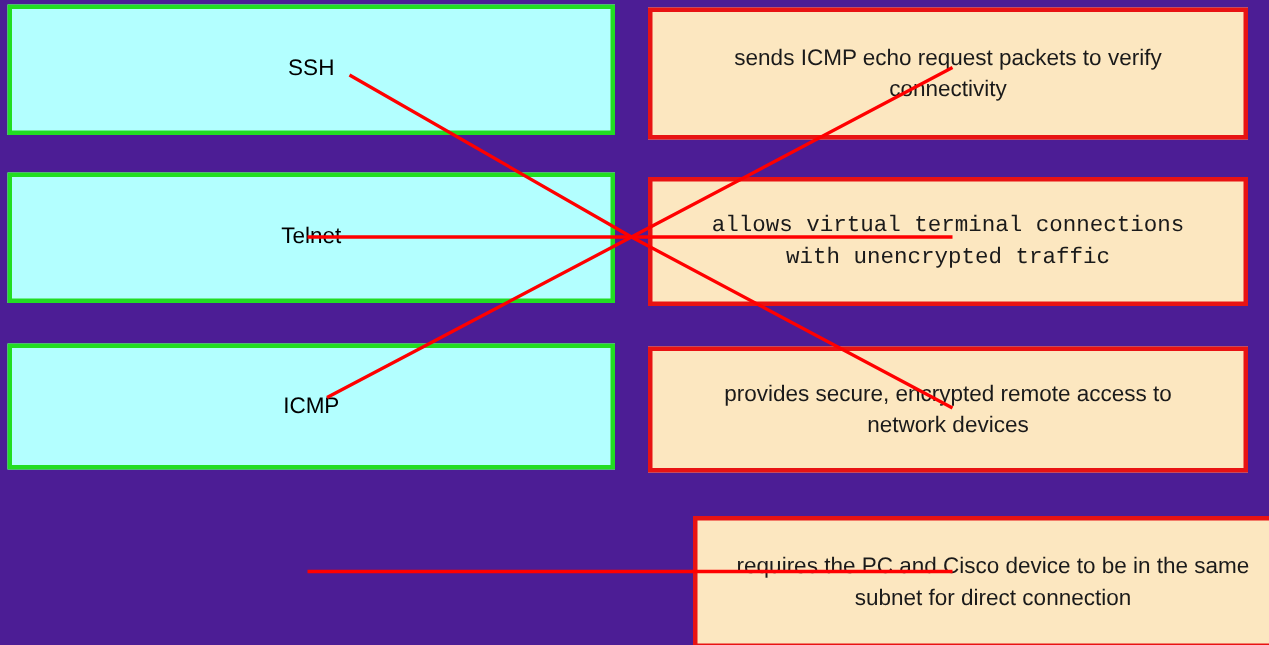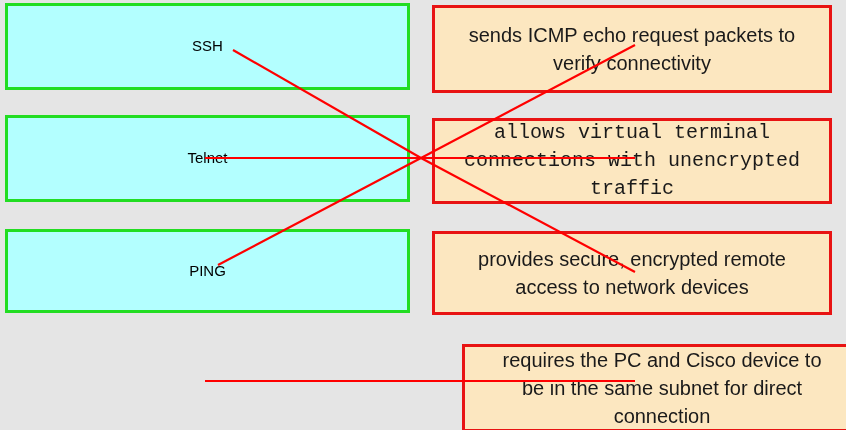--- a/index.html
+++ b/index.html
@@ -4,21 +4,21 @@
 <style>
   html, body {
     margin: 0;
     padding: 0;
     background: #ffffff;
   }
   #canvas {
     position: relative;
     width: 846px;
     height: 430px;
-    background: #e5e5e5;
+    background: #4c1d95;
     overflow: hidden;
     font-family: "Liberation Sans", sans-serif;
   }
   .term-box, .def-box {
     position: absolute;
     box-sizing: border-box;
     display: flex;
     align-items: center;
     justify-content: center;
     text-align: center;
@@ -35,21 +35,21 @@
     left: 432px;
     width: 400px;
   }
   .term-label {
     font-size: 15px;
     color: #000000;
     line-height: 1.35;
     padding: 0 10px;
   }
   .def-label {
-    font-size: 20px;
+    font-size: 15px;
     color: #1a1a1a;
     line-height: 1.4;
     padding: 0 26px;
   }
   #lines {
     position: absolute;
     left: 0;
     top: 0;
     width: 846px;
     height: 430px;
@@ -63,21 +63,21 @@
 
   <div class="term-box" style="top:3px; height:87px;">
     <span class="term-label">SSH</span>
   </div>
 
   <div class="term-box" style="top:115px; height:87px;">
     <span class="term-label">Telnet</span>
   </div>
 
   <div class="term-box" style="top:229px; height:84px;">
-    <span class="term-label">PING</span>
+    <span class="term-label">ICMP</span>
   </div>
 
 
   <div class="def-box" style="top:5px; height:88px;">
     <span class="def-label">sends ICMP echo request packets to verify connectivity</span>
   </div>
 
   <div class="def-box" style="top:118px; height:86px;font-family:Liberation Mono, monospace;">
     <span class="def-label">allows virtual terminal connections with unencrypted traffic</span>
   </div>

